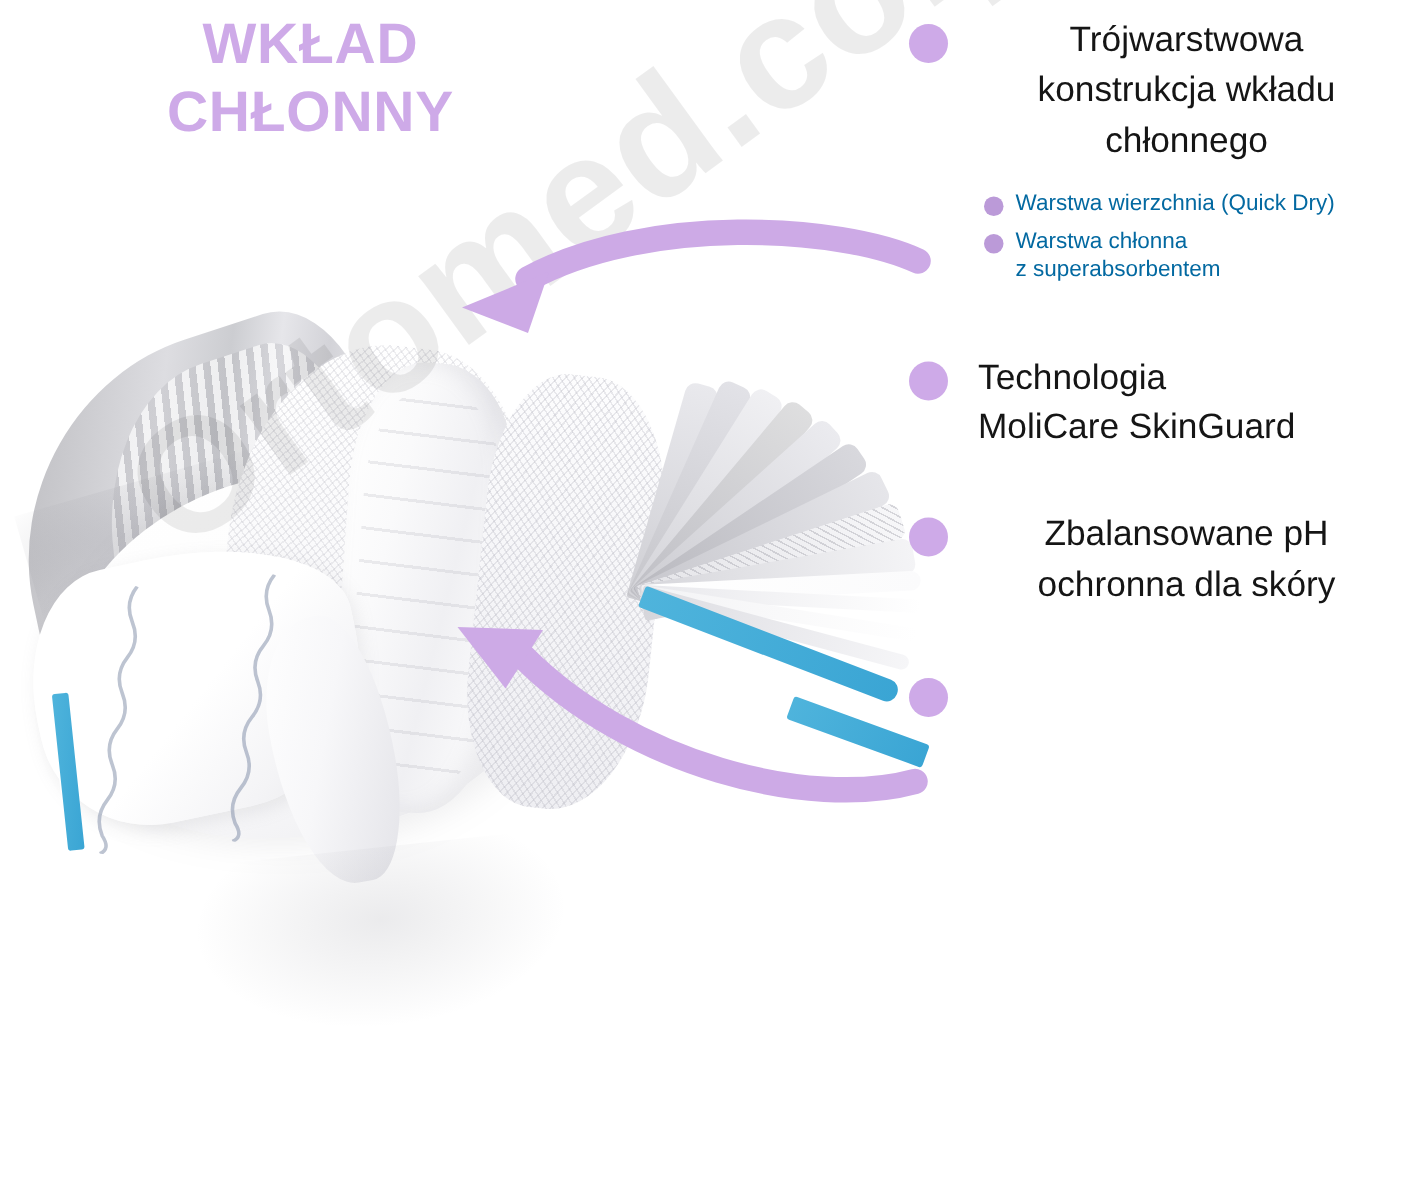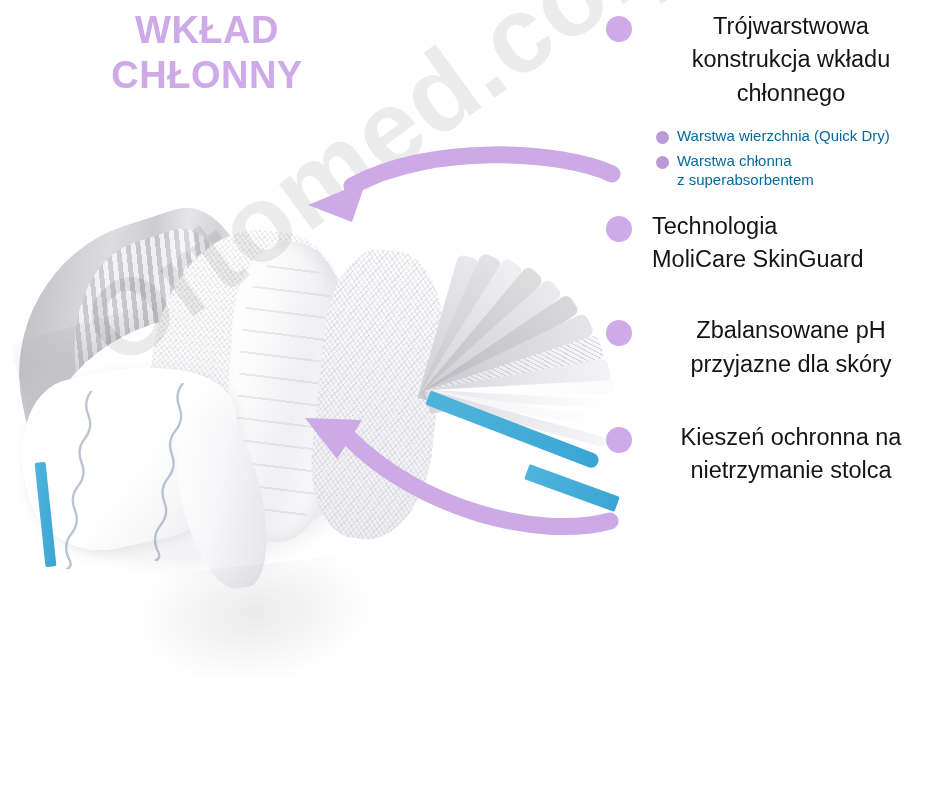--- a/index.html
+++ b/index.html
@@ -252,21 +252,21 @@
     margin-top: 5px;
   }
   .dot-small.deep { background: #a584c6; }
   .sub-text {
     font-size: 15px;
     line-height: 1.28;
     color: #0369a1;
     white-space: pre-line;
     margin-left: 8px;
   }
-  #feature-2 { margin-top: 20px; }
+  #feature-2 { margin-top: 45px; }
   #feature-3 { margin-top: 38px; }
   #feature-4 { margin-top: 40px; }
 </style>
 </head>
 <body>
 
 <div id="product-title">WKŁAD
 CHŁONNY</div>
 
 <div id="product-photo">
@@ -356,22 +356,20 @@
 
   <div class="feature" id="feature-2">
     <span class="dot-big"></span>
     <span class="feature-text left">Technologia
 MoliCare SkinGuard</span>
   </div>
 
   <div class="feature" id="feature-3">
     <span class="dot-big"></span>
     <span class="feature-text center">Zbalansowane pH
-przyjazne dla skóry</span>
+ochronna dla skóry</span>
   </div>
 
   <div class="feature" id="feature-4">
     <span class="dot-big"></span>
-    <span class="feature-text center">Kieszeń ochronna na
-nietrzymanie stolca</span>
   </div>
 
 </div>
 
 </body></html>

